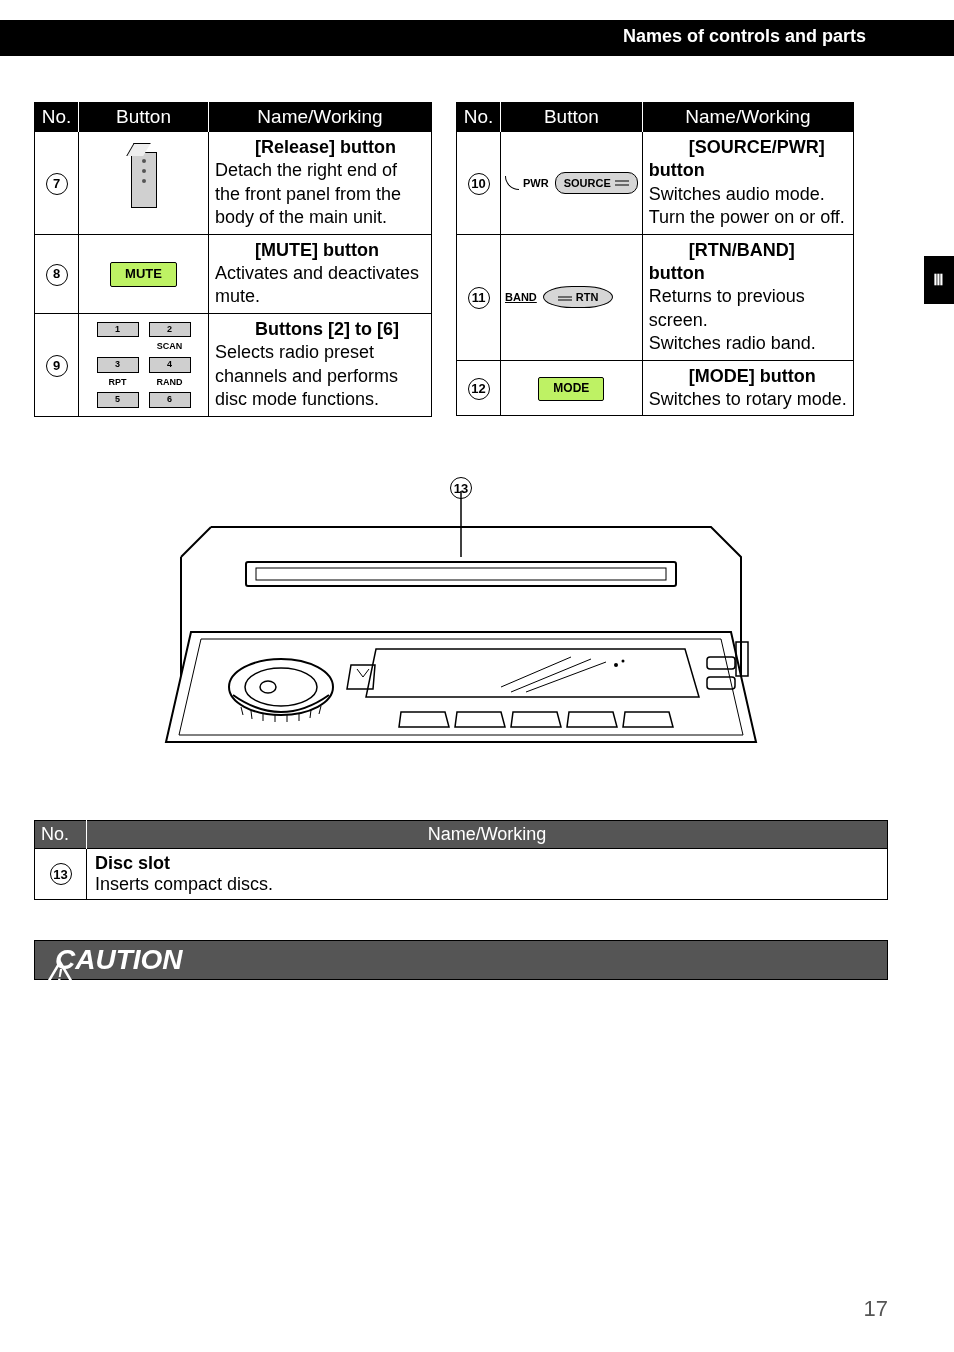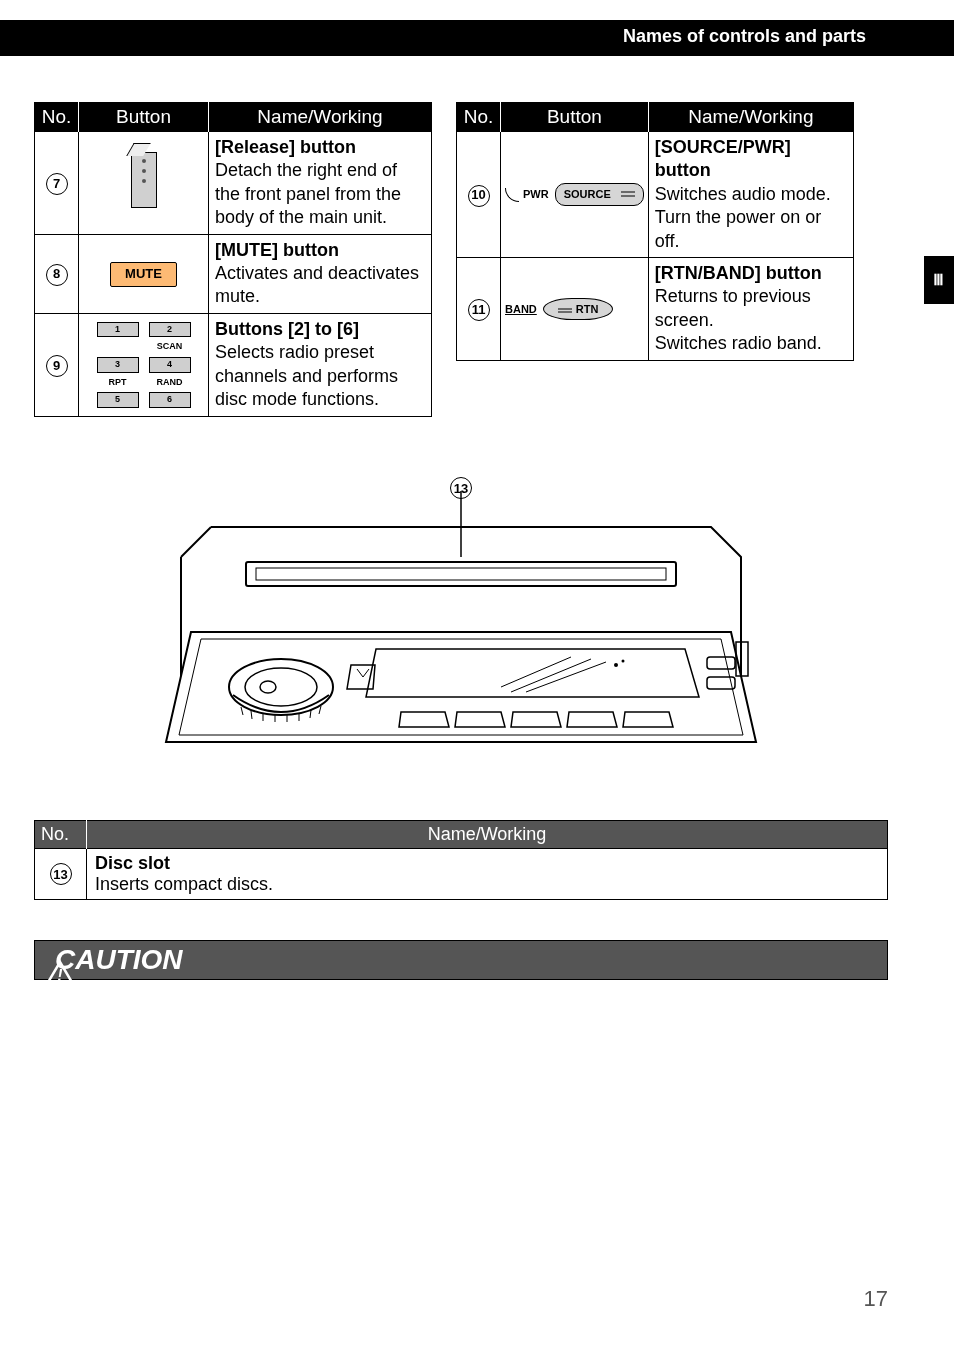--- a/index.html
+++ b/index.html
@@ -57,27 +57,27 @@
   .circled {
     display: inline-flex;
     align-items: center;
     justify-content: center;
     border: 1.5px solid #000;
     border-radius: 50%;
     width: 22px; height: 22px;
     font-size: 13px;
     font-weight: bold;
   }
-  .desc b { font-weight: bold; }
+  .desc b { font-weight: bold; margin-left: 40px; }
   
   .btn-box {
     display: inline-flex;
     align-items: center; justify-content: center;
     border: 1.5px solid #000;
-    background: #fdba74;
+    background: #bef264;
     font-weight: bold;
     font-size: 12px;
     color: #000;
     border-radius: 2px;
     padding: 1px 8px;
   }
   .btn-release {
     width: 26px; height: 56px;
     background: #d0d0d0;
     border: 1.5px solid #000;
@@ -113,21 +113,21 @@
   }
   
   .stack { display:flex; flex-direction:row; align-items:center; gap:6px; }
   .pwr-line { display:flex; align-items:flex-end; gap:4px; font-size:11px; font-weight:bold; }
   .arc { width:14px;height:14px;border:1.5px solid #000;border-top:none;border-right:none;border-radius:0 0 0 14px; }
   .source-knob {
     border:1.5px solid #000; border-radius:10px;
     background:#d6d6d6;
     font-size:11px; font-weight:bold;
     padding:3px 8px;
-    display:flex; align-items:center; gap:10px;
+    display:flex; align-items:center; gap:4px;
   }
   .rtn-knob {
     border:1.5px solid #000; border-radius:50%/60%;
     background:#d6d6d6;
     font-size:11px; font-weight:bold;
     padding:3px 14px;
     display:flex; align-items:center; gap:4px;
   }
   
   .side-tab {
@@ -173,21 +173,21 @@
     padding:3px 10px;
     display:flex; align-items:center; gap:10px;
   }
   .tri {
     width:0;height:0;
     position:relative;
     display:inline-block;
   }
   .tri svg { display:block; }
   .caution-body { padding:6px 10px; font-size:18px; }
-  .page-no { position:absolute; bottom:40px; right:66px; font-size:22px; color:#555; }
+  .page-no { position:absolute; bottom:30px; right:66px; font-size:22px; color:#555; }
 </style>
 </head>
 <body>
 
 <div class="blackbar">
   <span class="blackbar-label">Names of controls and parts</span>
 </div>
 
 <div class="side-tab">Ⅲ</div>
 
@@ -297,20 +297,30 @@
             </div>
           </div>
         </td>
         <td class="desc">
           <b>[RTN/BAND] button</b><br>
           <span>Returns to previous screen.</span><br>
           <span>Switches radio band.</span>
         </td>
       </tr>
 
+      <tr>
+        <td class="no"><span class="circled">12</span></td>
+        <td class="btncell">
+          <span class="btn-box" style="padding:3px 14px;font-size:12px;">MODE</span>
+        </td>
+        <td class="desc">
+          <b>[MODE] button</b><br>
+          <span>Switches to rotary mode.</span>
+        </td>
+      </tr>
     </tbody>
       </table>
 
   </div>
 
   <div class="unit-wrap">
     <span class="circled unit-lbl">13</span>
     <svg class="unit-svg" width="620" height="290" viewBox="0 0 620 290">
 
       <line x1="310" y1="4" x2="310" y2="70" stroke="#000" stroke-width="1.5"></line>

